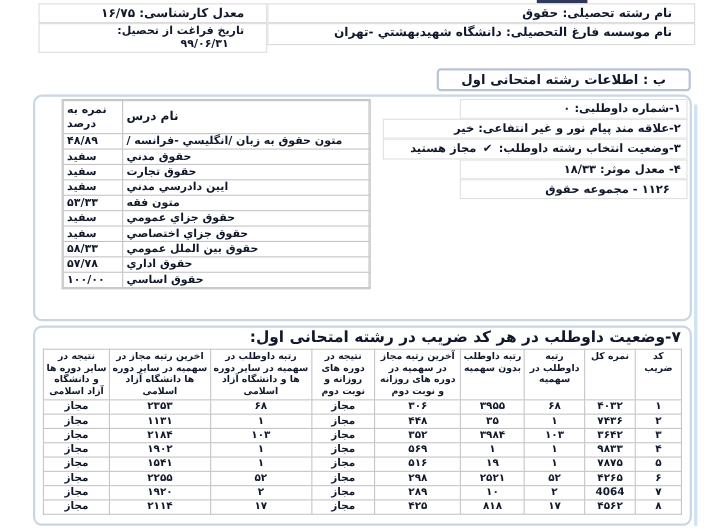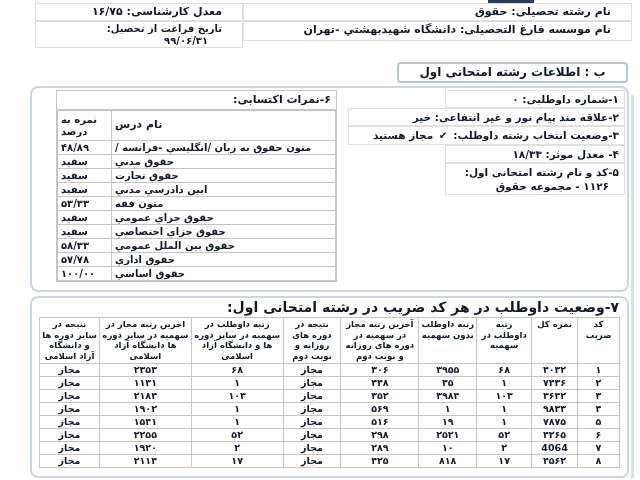--- a/index.html
+++ b/index.html
@@ -29,21 +29,21 @@
   .cell-grad .val{display:block;padding-right:14px;}
   .badge{position:absolute;top:62px;left:397px;width:231px;height:21px;
     border:2px solid #b8c4d4;border-radius:4px;background:#fff;
     text-align:center;font-size:12px;line-height:17px;}
   .main-box{position:absolute;top:86px;left:30px;width:599px;height:206px;
     border:2px solid var(--box-border);border-radius:8px;background:#fff;}
   .items{position:absolute;top:2px;right:2px;display:flex;flex-direction:column;align-items:flex-start;}
   .item{border:1px solid #e0e0e0;background:#fff;font-size:10.5px;
     padding:1px 5px;line-height:1.35;margin-bottom:0;}
   .item.wide{width:277px;}
-  .item.narrow{width:180px;}
+  .item.narrow{width:207px;}
   .item .val2{display:block;padding-right:10px;}
   .check{margin:0 2px;}
   .scores-wrap{position:absolute;top:2px;left:24px;width:281px;
     border:1px solid #c4c4c4;background:#fff;}
   .scores-title{font-size:11px;padding:2px 5px 3px;border-bottom:1px solid #c4c4c4;text-align:right;}
   table{border-collapse:collapse;}
   .scores{width:100%;}
   .scores th,.scores td{border:1px solid #c4c4c4;text-align:left;padding:0 3px;}
   .scores th{font-size:11px;height:30px;line-height:1.15;}
   .scores td{font-size:10px;height:14px;}
@@ -95,27 +95,25 @@
     <div class="item wide">
       <span>۳-وضعیت انتخاب رشته داوطلب:</span>
       <span class="check">✔</span>
       <span>مجاز هستید</span>
     </div>
     <div class="item narrow">
       <span>۴- معدل موثر:</span>
       <span>۱۸/۳۳</span>
     </div>
     <div class="item narrow">
-      <span>۵-کد و نام رشته امتحانی اول:</span>
       <span class="val2">۱۱۲۶ - مجموعه حقوق</span>
     </div>
   </div>
 
   <div class="scores-wrap">
-    <div class="scores-title">۶-نمرات اکتسابی:</div>
     <table class="scores">
       <thead>
         <tr>
           <th>نام درس</th>
           <th class="col-score">نمره به درصد</th>
         </tr>
       </thead>
       <tbody id="scores-body">
           <tr>
             <td>متون حقوق به زبان /انگلیسي -فرانسه /</td>

